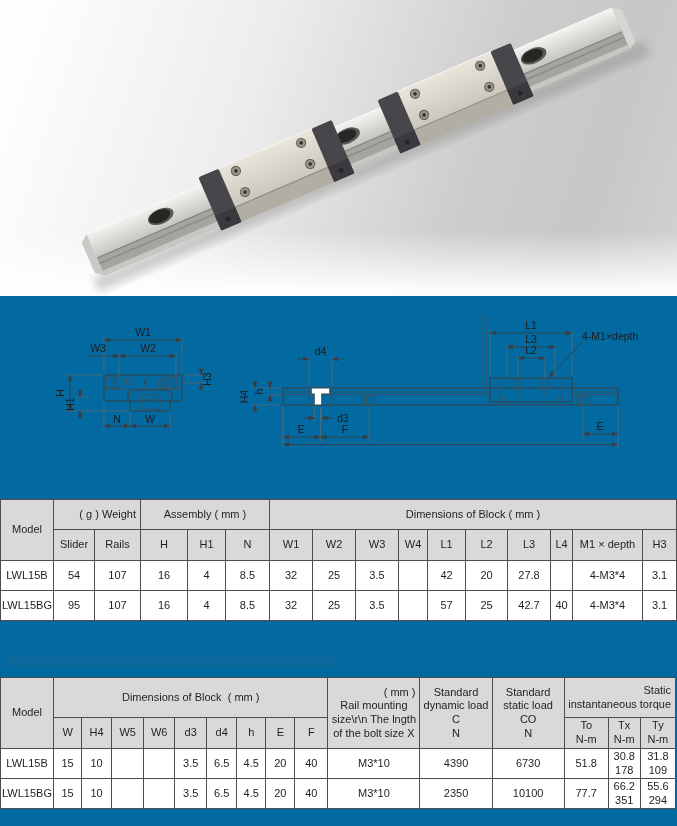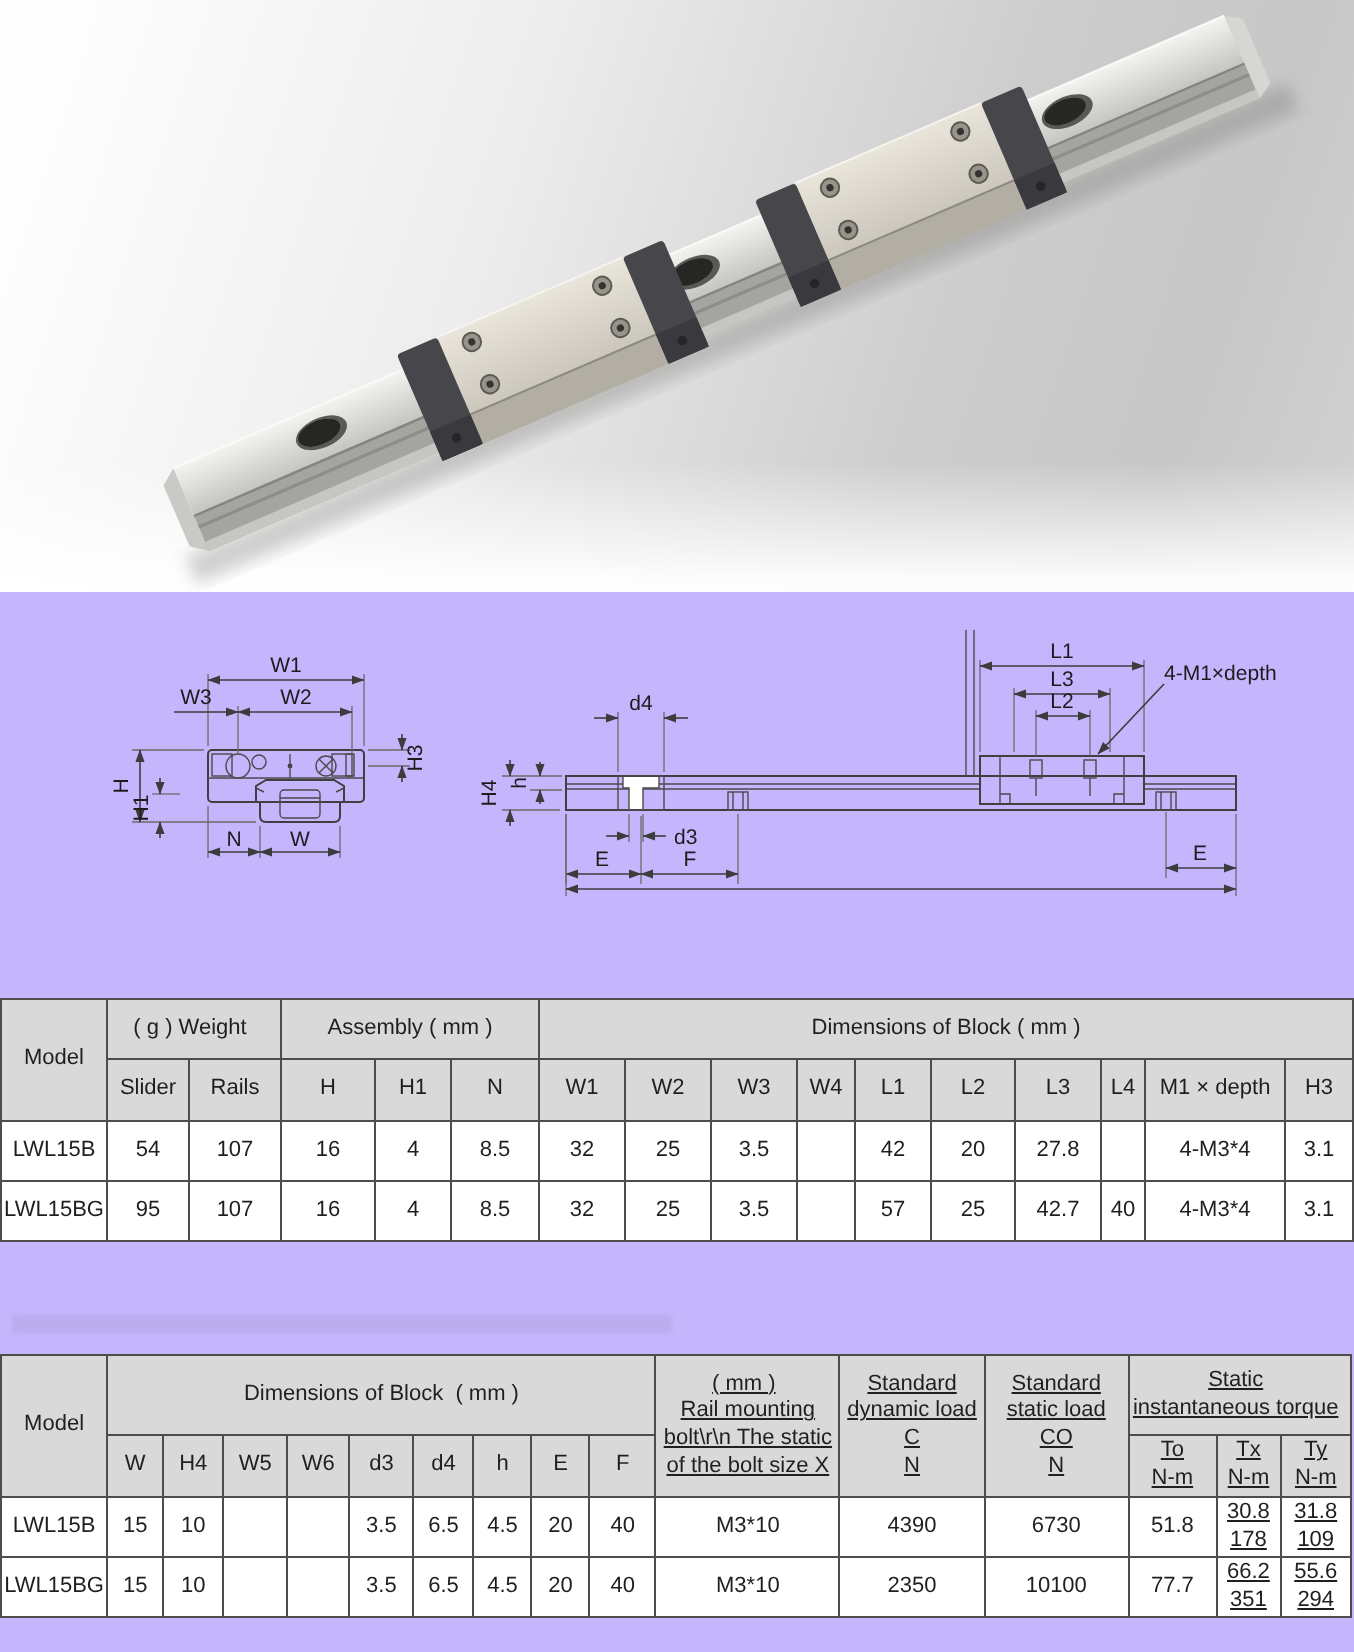--- a/index.html
+++ b/index.html
@@ -1,17 +1,17 @@
 <!DOCTYPE html>
 <html><head>
 <meta charset="utf-8">
 <style>
   html,body{margin:0;padding:0;}
   body{width:677px;height:826px;font-family:"Liberation Sans",sans-serif;background:#fff;}
-  .stage{position:relative;width:677px;height:826px;overflow:hidden;background:#c4b5fd;}
+  .stage{position:relative;width:677px;height:826px;overflow:hidden;background:#0369a1;}
 
   
   .photo{
     position:absolute;top:0;left:0;width:677px;height:296px;
     background:
       linear-gradient(to bottom, rgba(255,255,255,0) 78%, rgba(255,255,255,.95) 98%),
       linear-gradient(108deg,#fdfdfd 6%,#ededed 36%,#cdcdcd 68%,#c7c7c7 85%,#d2d2d2 100%);
   }
   .photo svg{position:absolute;top:0;left:0;}
 
@@ -25,22 +25,22 @@
 
   
   table{border-collapse:collapse;table-layout:fixed;position:absolute;left:0;width:676px;
         font-size:11px;color:#1f1f1f;}
   th,td{border:1px solid #4d4d4d;text-align:center;vertical-align:middle;
         padding:0;font-weight:normal;line-height:1.25;overflow:hidden;}
   th{background:#d9d9d9;}
   td{background:#fff;}
   .t1{top:499px;}
   .t2{top:677px;}
-  .alignr{text-align:center;padding-right:4px;}
-  .cellline{display:block;text-decoration:underline;}
+  .alignr{text-align:right;padding-right:4px;}
+  .cellline{display:block;}
   .watermark{position:absolute;top:657px;left:6px;width:330px;height:10px;
              background:rgba(110,110,110,.10);filter:blur(1px);border-radius:2px;}
 </style>
 </head>
 <body>
 
 <div class="stage">
 
   <div class="photo">
     <svg width="677" height="296" viewBox="0 0 677 296">
@@ -354,21 +354,21 @@
         <col style="width:32px">
         <col style="width:35px">
     </colgroup>
     <tbody>
         <tr style="height:40px">
       <th rowspan="2">Model</th>
       <th colspan="9">Dimensions of Block &nbsp;( mm )</th>
       <th rowspan="2">
         <span class="cellline alignr">( mm )</span>
         <span class="cellline">Rail mounting</span>
-        <span class="cellline">bolt\r\n The static</span>
+        <span class="cellline">size\r\n The lngth</span>
         <span class="cellline">of the bolt size X</span>
       </th>
       <th rowspan="2">
         <span class="cellline">Standard</span>
         <span class="cellline">dynamic load</span>
         <span class="cellline">C</span>
         <span class="cellline">N</span>
       </th>
       <th rowspan="2">
         <span class="cellline">Standard</span>

